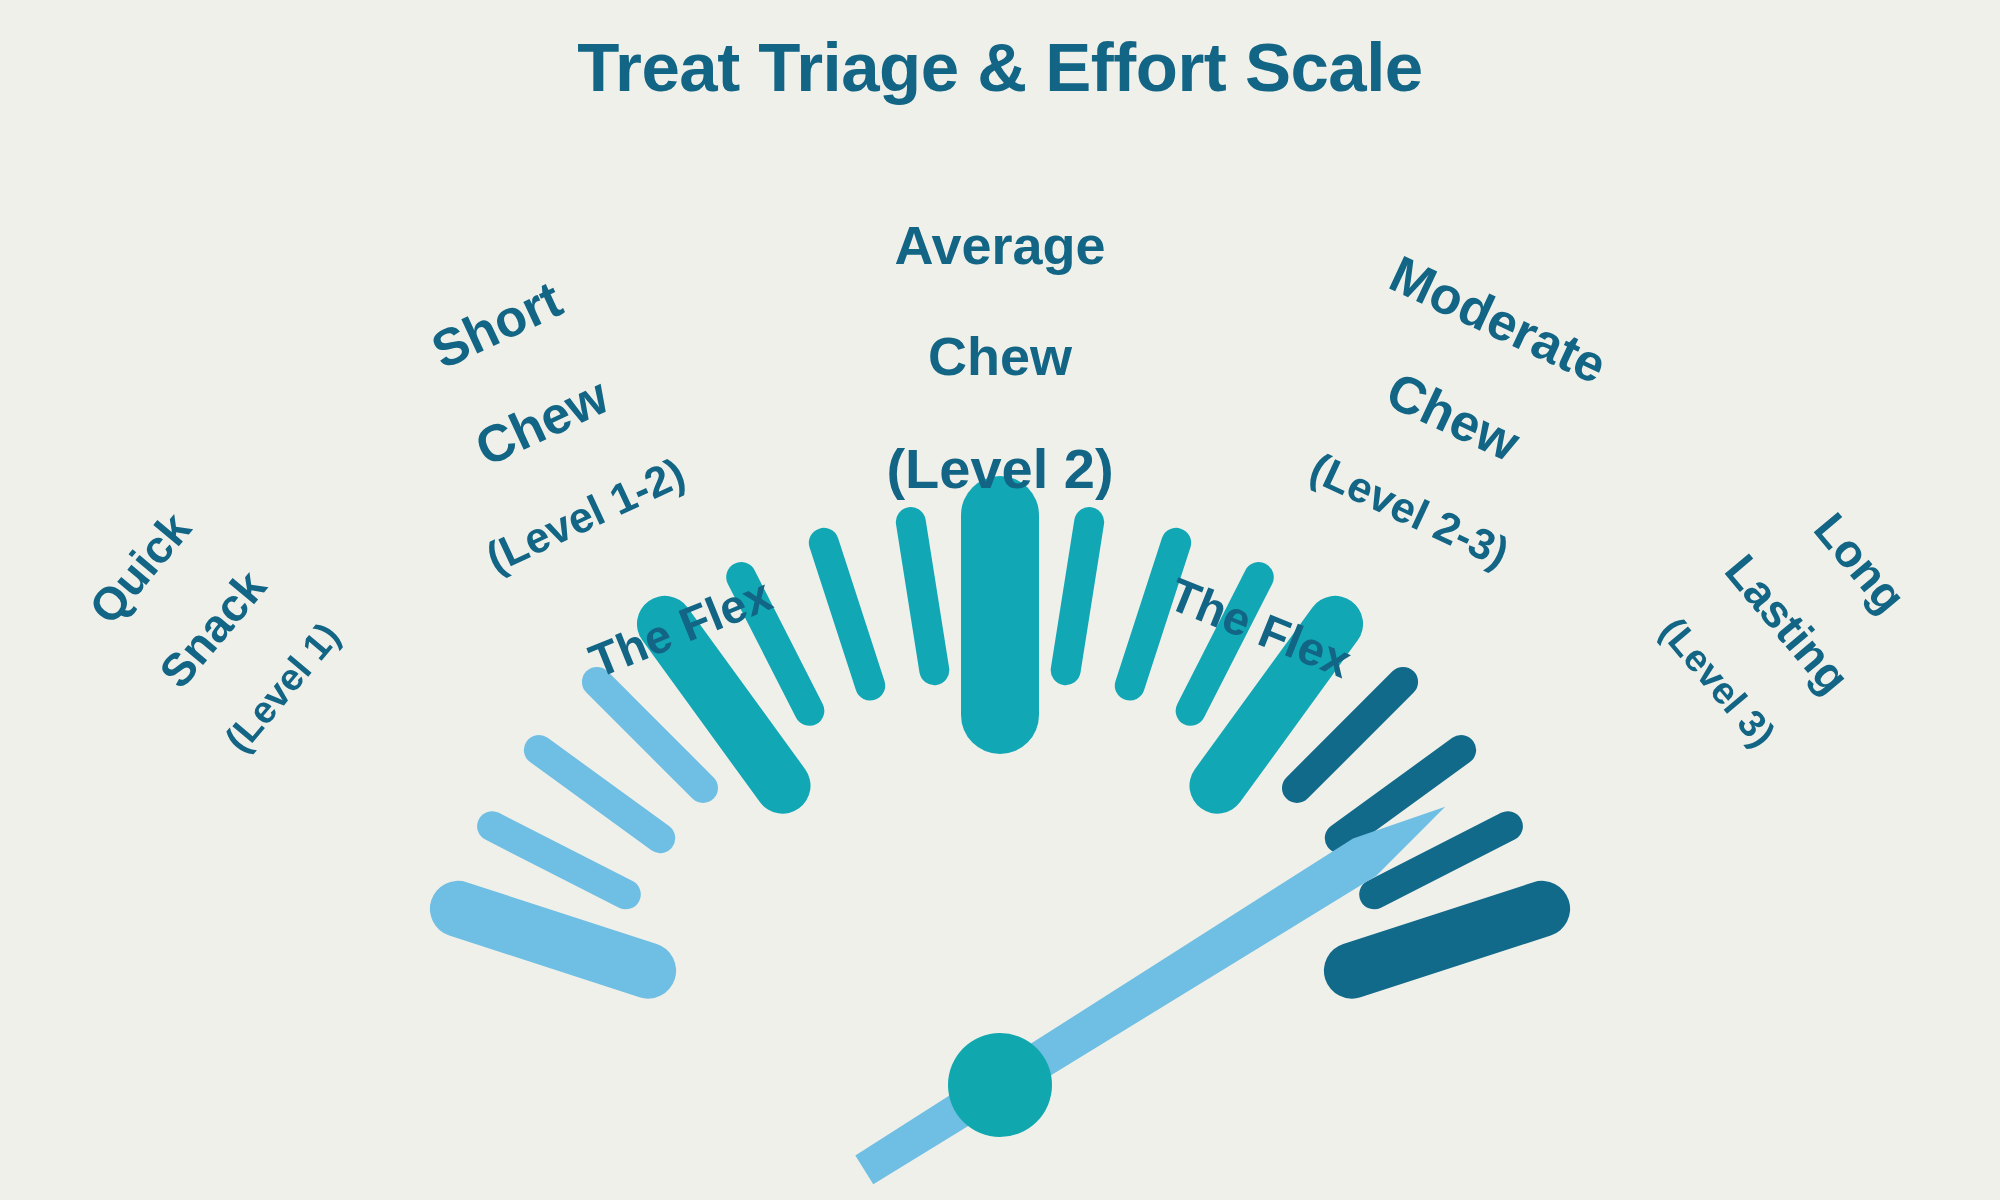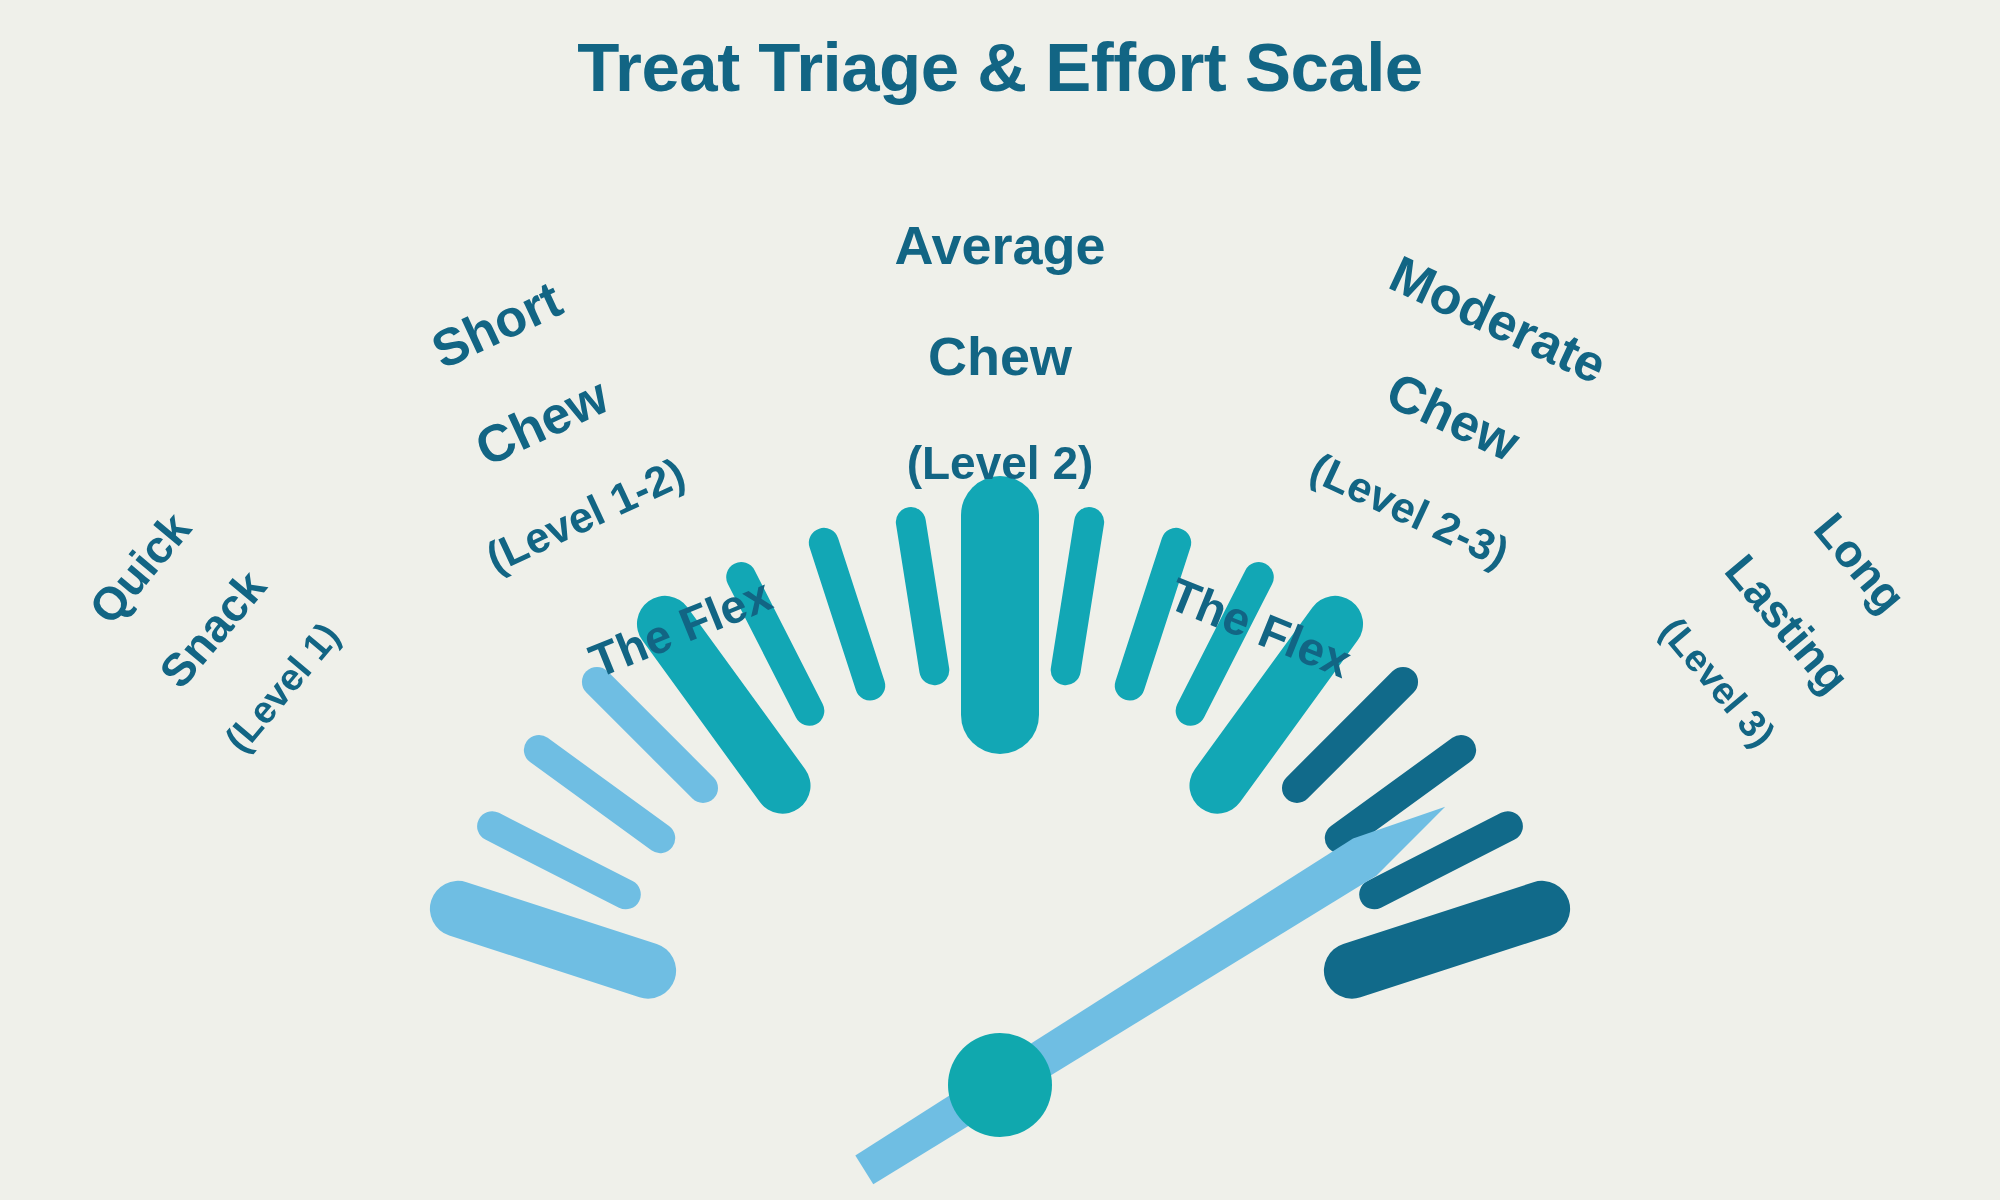--- a/index.html
+++ b/index.html
@@ -91,21 +91,21 @@
 
   <div class="zone-label" style="left:380px; top:235px; width:320px; font-size:52px; transform:rotate(-25deg);">
     <div>Short</div>
     <div>Chew</div>
     <div style="font-size:43px;">(Level 1-2)</div>
   </div>
 
   <div class="zone-label" style="left:840px; top:162px; width:320px; font-size:54px; transform:rotate(0deg);">
     <div>Average</div>
     <div>Chew</div>
-    <div style="font-size:46px;">(Level 2)</div>
+    <div style="font-size:56px;">(Level 2)</div>
   </div>
 
   <div class="zone-label" style="left:1290px; top:230px; width:330px; font-size:52px; transform:rotate(25deg);">
     <div>Moderate</div>
     <div>Chew</div>
     <div style="font-size:43px;">(Level 2-3)</div>
   </div>
 
   <div class="zone-label" style="left:1640px; top:460px; width:300px; font-size:46px; transform:rotate(50deg);">
     <div>Long</div>

